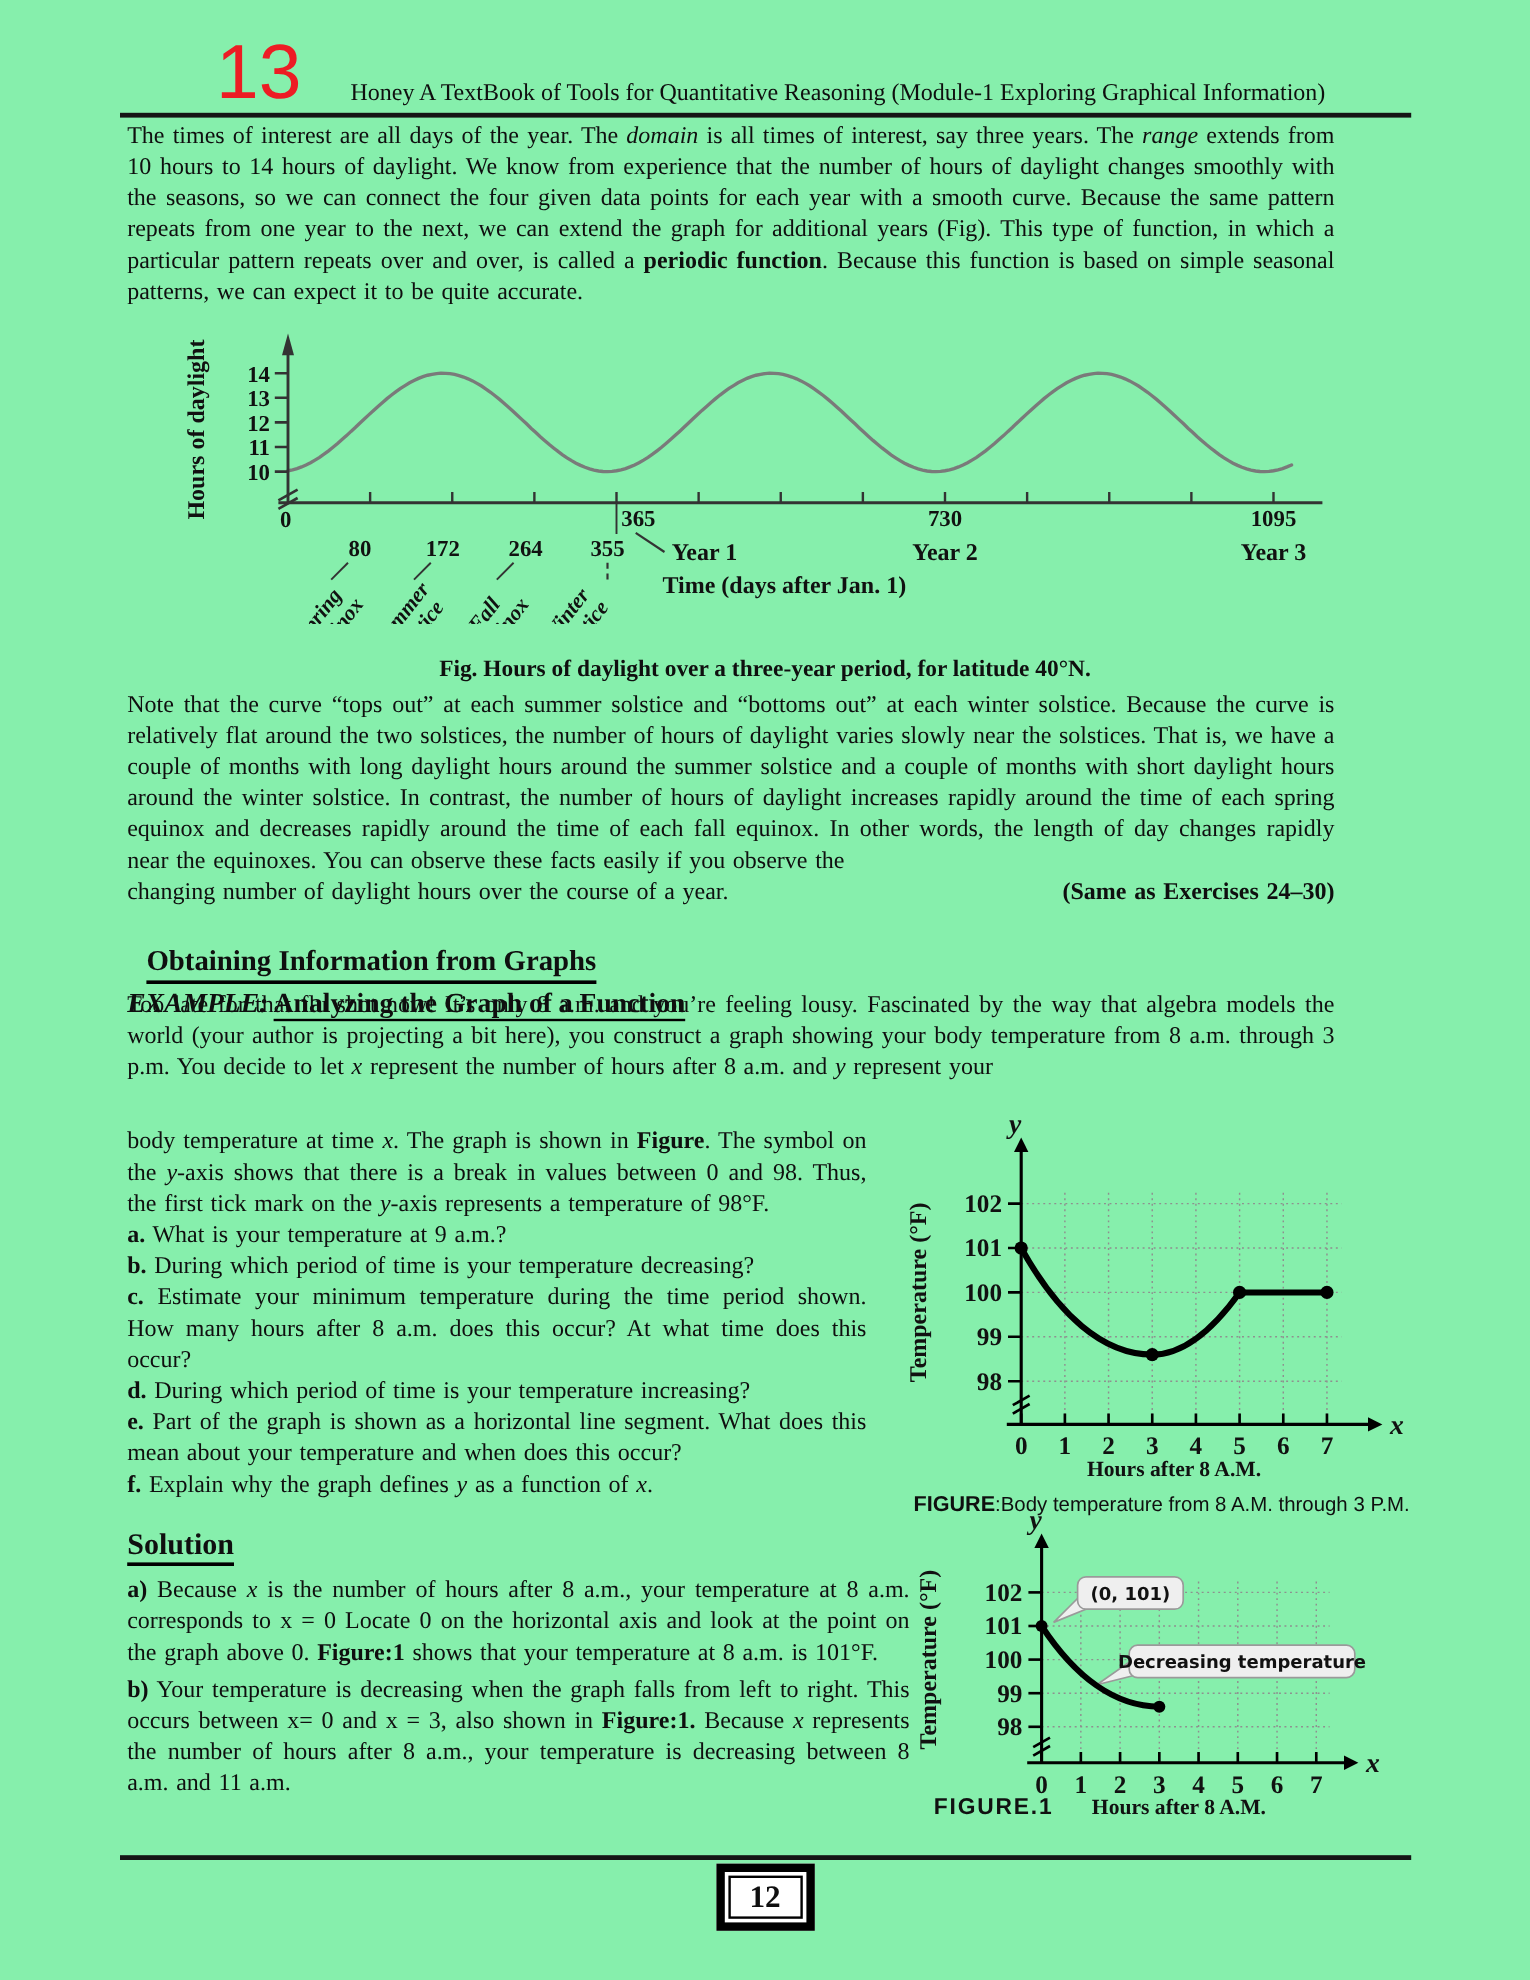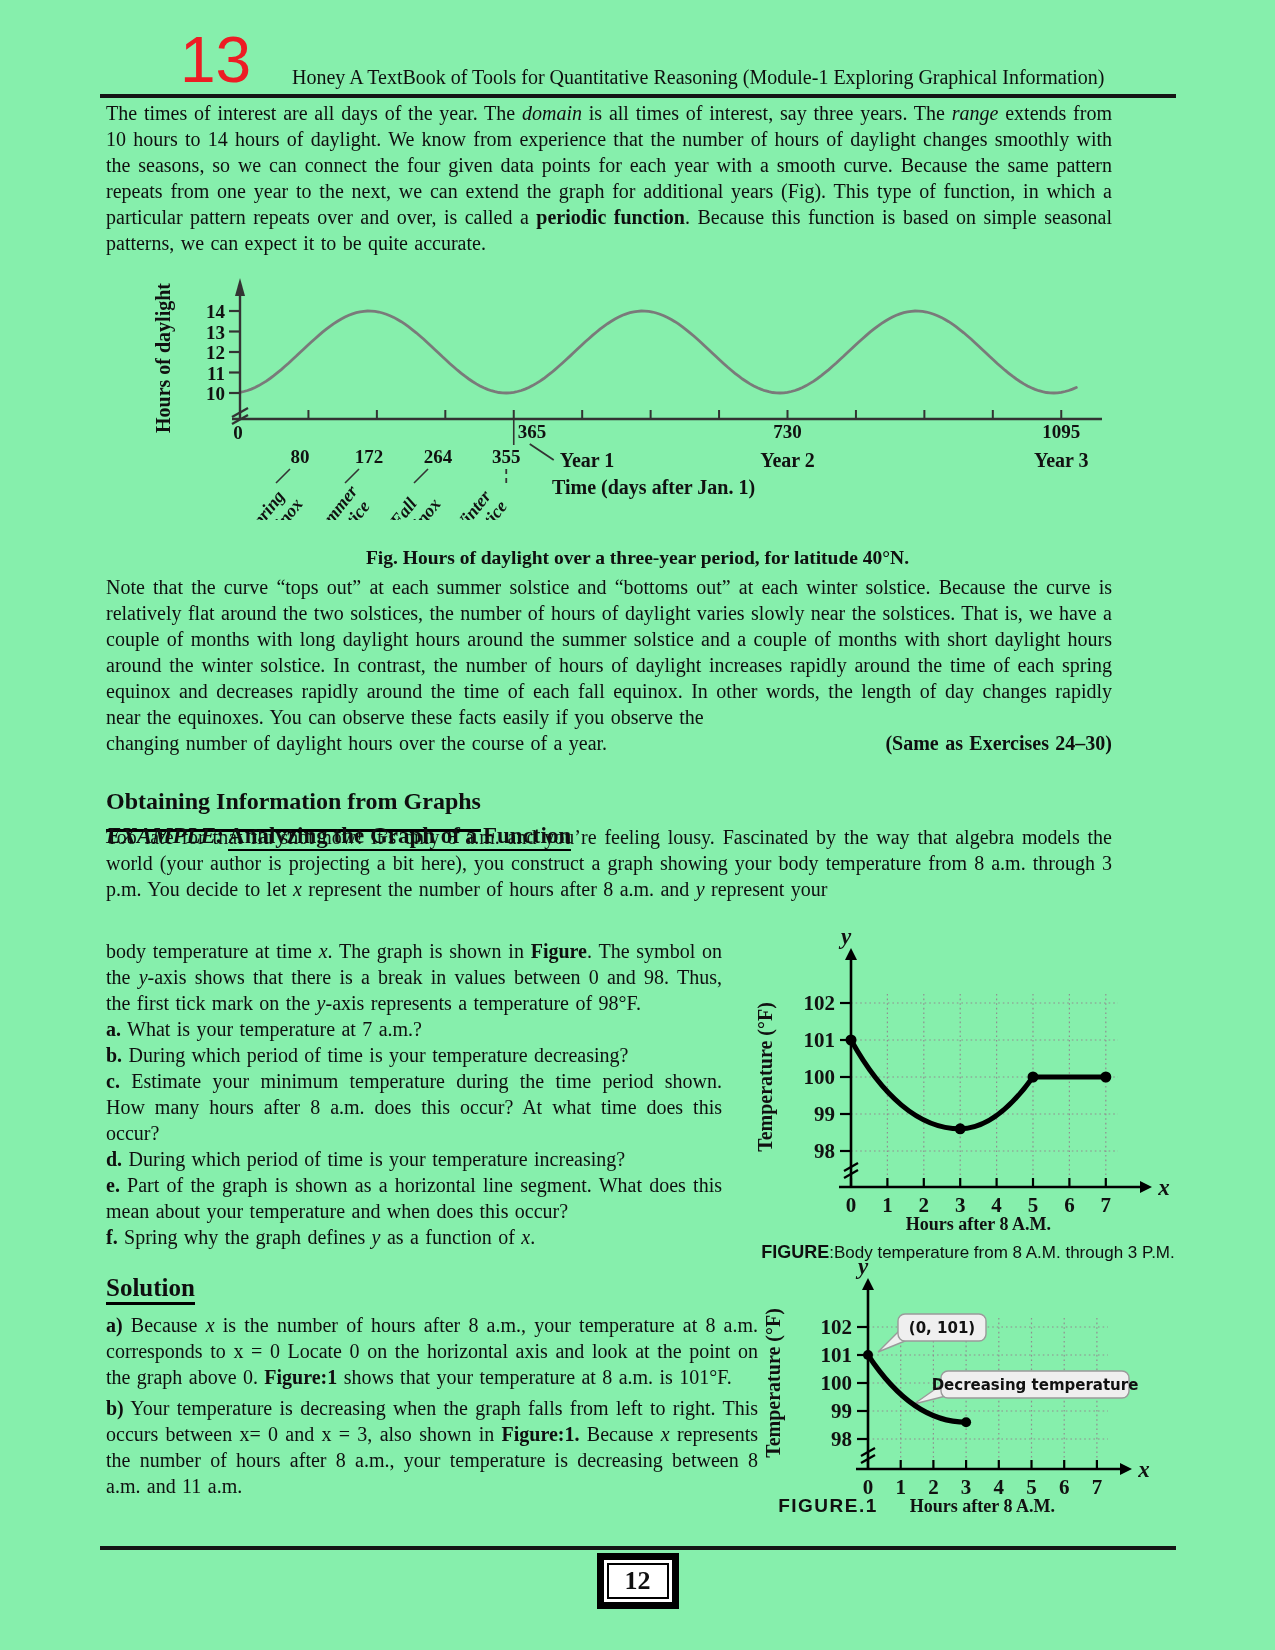--- a/index.html
+++ b/index.html
@@ -13,21 +13,21 @@
   #hdr-title{left:292px;top:66px;width:830px;font-size:20px;}
   .rule{background:#151515;height:3.5px;}
   #rule-top{left:100px;top:94px;width:1076px;}
   #rule-bottom{left:100px;top:1546px;width:1076px;height:4px;}
   #para1{left:106px;top:100px;width:1006px;}
   #fig-daylight{left:150px;top:266px;width:1040px;height:254px;}
   #cap-daylight{left:0;top:547px;width:1275px;text-align:center;font-weight:700;font-size:19.5px;}
   #para2{left:106px;top:574px;width:1006px;}
   .lastline{display:flex;justify-content:space-between;align-items:baseline;}
   #h-obtain{left:106px;top:788px;font-size:24px;font-weight:700;}
-  #h-obtain span{border-bottom:3px solid #000;padding-bottom:15px;}
+  #h-obtain span{border-bottom:3px solid #000;padding-bottom:3px;margin-left:16px;}
   #h-example{left:106px;top:823px;font-size:23px;font-weight:700;}
   #h-example .exlabel{font-style:italic;}
   #h-example .extitle{border-bottom:2.5px solid #000;padding-bottom:1px;}
   #expara-full{left:106px;top:824px;width:1006px;}
   #excol{left:106px;top:938px;width:616px;}
   #excol .q{margin:0;}
   #fig-temp1{left:742px;top:930px;width:452px;}
   .tcap{width:100%;text-align:center;font-family:"Liberation Sans",sans-serif;font-size:17px;margin-top:0px;letter-spacing:0px;}
   .tcap .seg-b{font-weight:700;font-size:18px;}
   #h-solution{left:106px;top:1274px;font-size:25px;font-weight:700;}
@@ -142,26 +142,26 @@
   <div id="h-example" class="abs">
     <span class="exlabel">EXAMPLE:</span>
     <span> </span>
     <span class="extitle">Analyzing the Graph of a Function</span>
   </div>
 
   <div id="expara-full" class="abs body-text"><span>Too late for that flu shot now! It’s only 8 a.m. and you’re feeling lousy. Fascinated by the way that algebra models the world (your author is projecting a bit here), you construct a graph showing your body temperature from 8 a.m. through 3 p.m. You decide to let </span><span class="seg-i">x</span><span> represent the number of hours after 8 a.m. and </span><span class="seg-i">y</span><span> represent your</span></div>
 
   <div id="excol" class="abs body-text">
     <div><span>body temperature at time </span><span class="seg-i">x</span><span>. The graph is shown in </span><span class="seg-b">Figure</span><span>. The symbol on the </span><span class="seg-i">y</span><span>-axis shows that there is a break in values between 0 and 98. Thus, the first tick mark on the </span><span class="seg-i">y</span><span>-axis represents a temperature of 98°F.</span></div>
-    <div class="q"><span class="seg-b">a.</span><span> What is your temperature at 7 a.m.?</span></div>
+    <div class="q"><span class="seg-b">a.</span><span> What is your temperature at 9 a.m.?</span></div>
     <div class="q"><span class="seg-b">b.</span><span> During which period of time is your temperature decreasing?</span></div>
     <div class="q"><span class="seg-b">c.</span><span> Estimate your minimum temperature during the time period shown. How many hours after 8 a.m. does this occur? At what time does this occur?</span></div>
     <div class="q"><span class="seg-b">d.</span><span> During which period of time is your temperature increasing?</span></div>
     <div class="q"><span class="seg-b">e.</span><span> Part of the graph is shown as a horizontal line segment. What does this mean about your temperature and when does this occur?</span></div>
-    <div class="q"><span class="seg-b">f.</span><span> Spring why the graph defines </span><span class="seg-i">y</span><span> as a function of </span><span class="seg-i">x</span><span>.</span></div>
+    <div class="q"><span class="seg-b">f.</span><span> Explain why the graph defines </span><span class="seg-i">y</span><span> as a function of </span><span class="seg-i">x</span><span>.</span></div>
   </div>
 
   <div id="fig-temp1" class="abs">
     <svg id="temp1-svg" width="445" height="308" viewBox="0 0 445 308">
         <line x1="109" y1="221" x2="376" y2="221" stroke="#8f8f8f" stroke-width="1.2" stroke-dasharray="1.6,3"></line>
         <line x1="109" y1="184" x2="376" y2="184" stroke="#8f8f8f" stroke-width="1.2" stroke-dasharray="1.6,3"></line>
         <line x1="109" y1="147" x2="376" y2="147" stroke="#8f8f8f" stroke-width="1.2" stroke-dasharray="1.6,3"></line>
         <line x1="109" y1="110" x2="376" y2="110" stroke="#8f8f8f" stroke-width="1.2" stroke-dasharray="1.6,3"></line>
         <line x1="109" y1="73" x2="376" y2="73" stroke="#8f8f8f" stroke-width="1.2" stroke-dasharray="1.6,3"></line>
         <line x1="145.4" y1="64" x2="145.4" y2="256" stroke="#8f8f8f" stroke-width="1.2" stroke-dasharray="1.6,3"></line>

